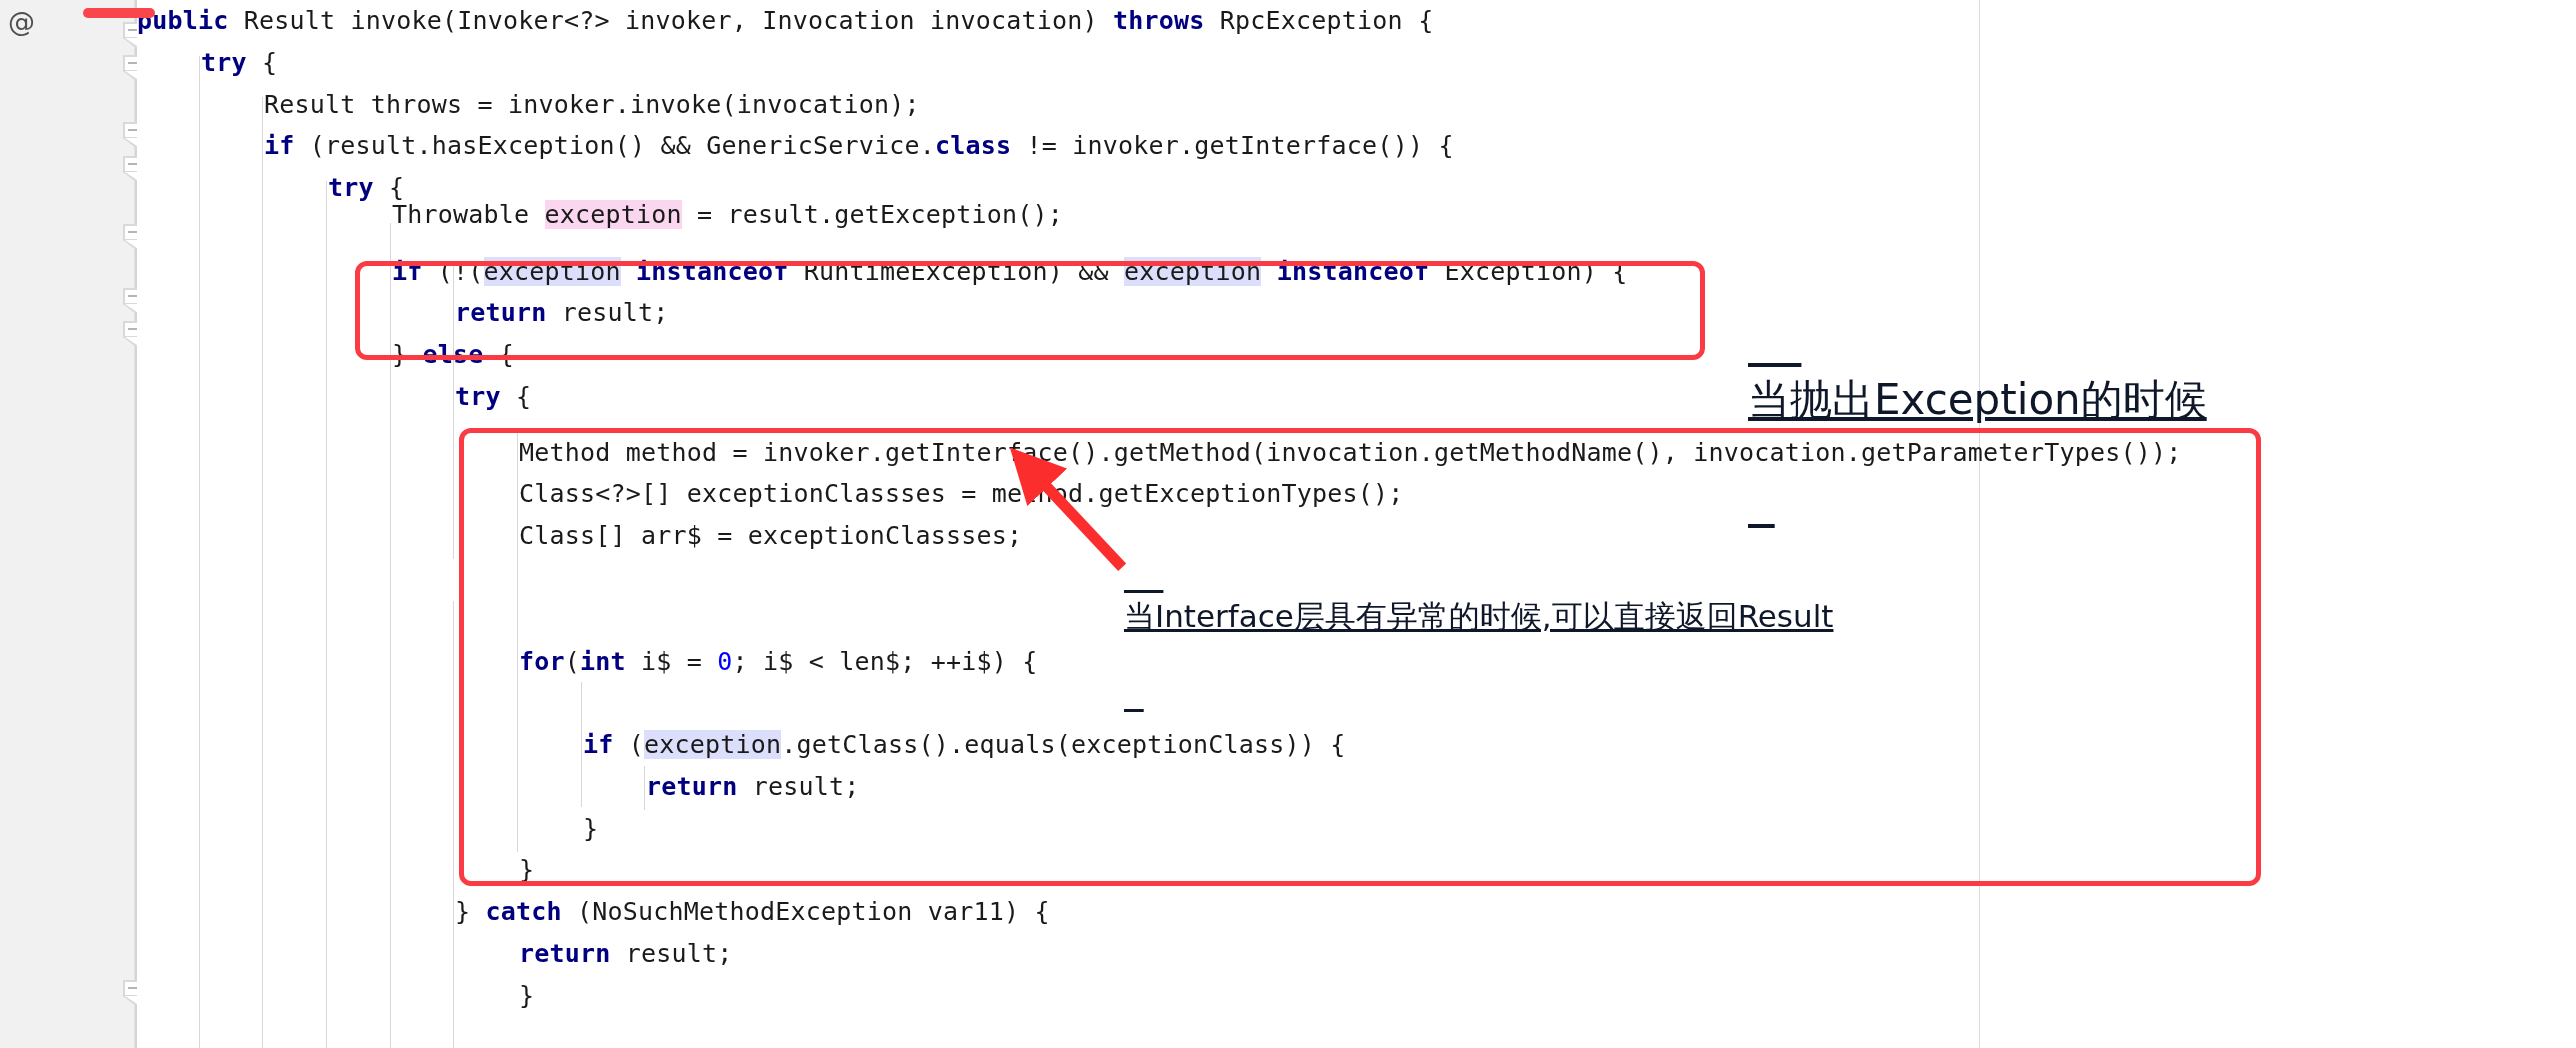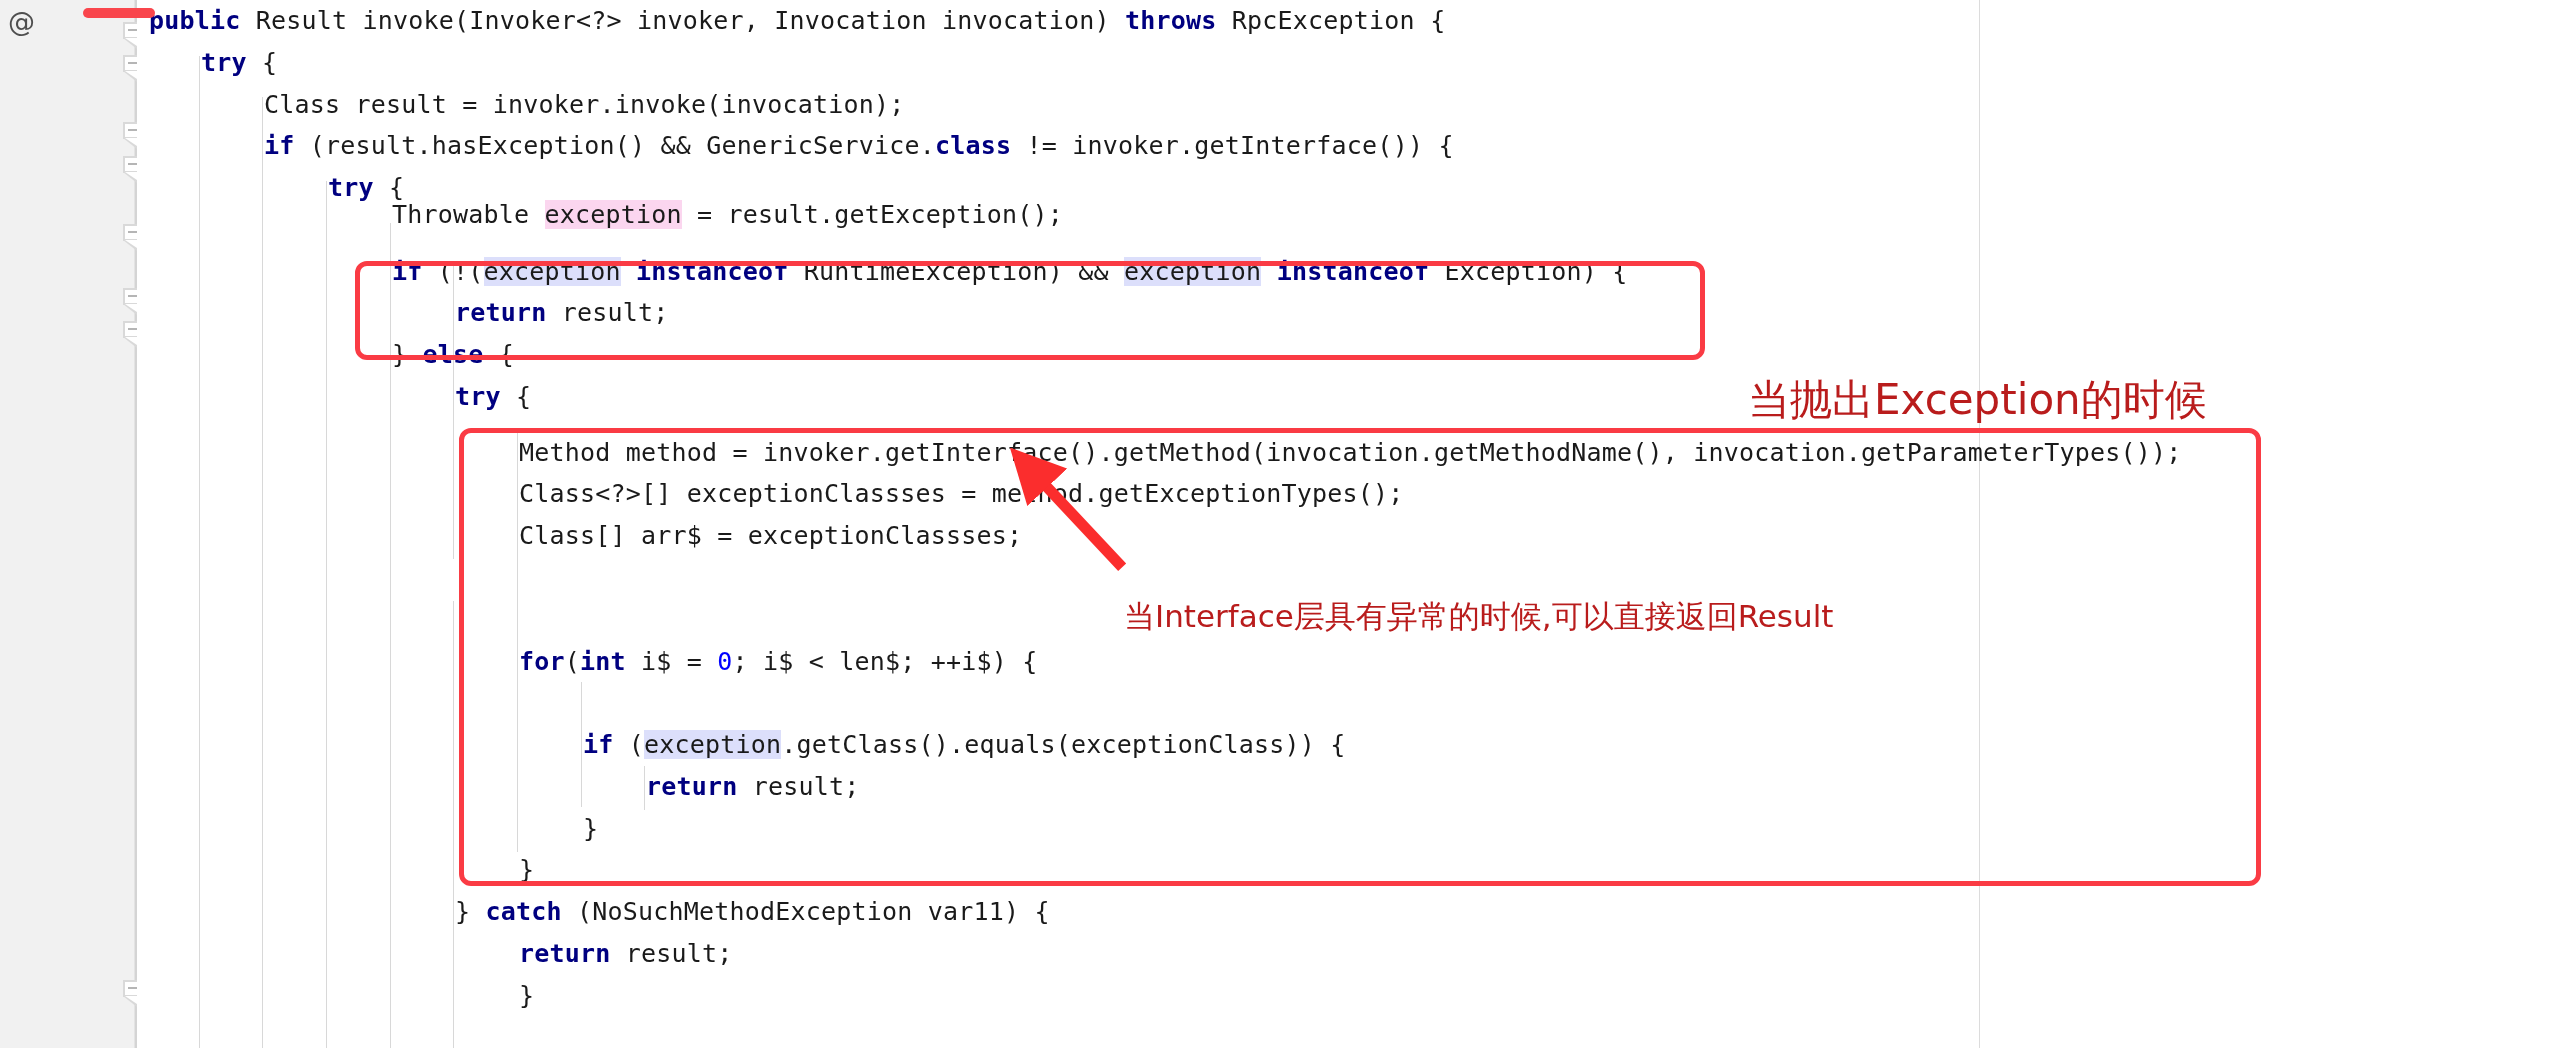--- a/index.html
+++ b/index.html
@@ -129,24 +129,25 @@
   }
   .red-bar {
     position: absolute;
     background: #f9454c;
     border-radius: 5px;
   }
 
   
   .cn-note {
     position: absolute;
-    color: #b91c1c;
+    color: #0f172a;
     font-family: "DejaVu Sans", sans-serif;
     white-space: pre;
     line-height: 1.28;
+    text-decoration: underline;
   }
   .cn-note-1 { font-size: 42px; }
   .cn-note-2 { font-size: 31px; }
 
   .arrow-svg {
     position: absolute;
     pointer-events: none;
   }
 </style>
 </head>
@@ -214,25 +215,25 @@
     <div class="indent-guide" style="left:125px; top:97px;  height:951px;"></div>
     <div class="indent-guide" style="left:189px; top:181px; height:867px;"></div>
     <div class="indent-guide" style="left:253px; top:223px; height:826px;"></div>
     <div class="indent-guide" style="left:316px; top:265px; height:294px;"></div>
     <div class="indent-guide" style="left:316px; top:601px; height:448px;"></div>
     <div class="indent-guide" style="left:380px; top:432px; height:420px;"></div>
     <div class="indent-guide" style="left:444px; top:682px; height:125px;"></div>
     <div class="indent-guide" style="left:507px; top:766px; height:44px;"></div>
     <div class="margin-guide" style="left:1842px;"></div>
 
-    <div class="code-line" style="left:12px;   top:0px;"><span class="kw">public</span> Result invoke(Invoker&lt;?&gt; invoker, Invocation invocation) <span class="kw">throws</span> RpcException {</div>
+    <div class="code-line" style="left:0px;   top:0px;"><span class="kw">public</span> Result invoke(Invoker&lt;?&gt; invoker, Invocation invocation) <span class="kw">throws</span> RpcException {</div>
 
     <div class="code-line" style="left:64px;  top:42px;"><span class="kw">try</span> {</div>
 
-    <div class="code-line" style="left:127px; top:84px;">Class result = invoker.invoke(invocation);</div>
+    <div class="code-line" style="left:127px; top:84px;">Result throws = invoker.invoke(invocation);</div>
 
     <div class="code-line" style="left:127px; top:125px;"><span class="kw">if</span> (result.hasException() &amp;&amp; GenericService.<span class="kw">class</span> != invoker.getInterface()) {</div>
 
     <div class="code-line" style="left:191px; top:167px;"><span class="kw">try</span> {</div>
 
     <div class="code-line" style="left:255px; top:194px;">Throwable <span class="hl-pink">exception</span> = result.getException();</div>
 
     <div class="code-line" style="left:255px; top:251px;"><span class="kw">if</span> (!(<span class="hl-blue">exception</span> <span class="kw">instanceof</span> RuntimeException) &amp;&amp; <span class="hl-blue">exception</span> <span class="kw">instanceof</span> Exception) {</div>
 
     <div class="code-line" style="left:318px; top:292px;"><span class="kw">return</span> result;</div>

